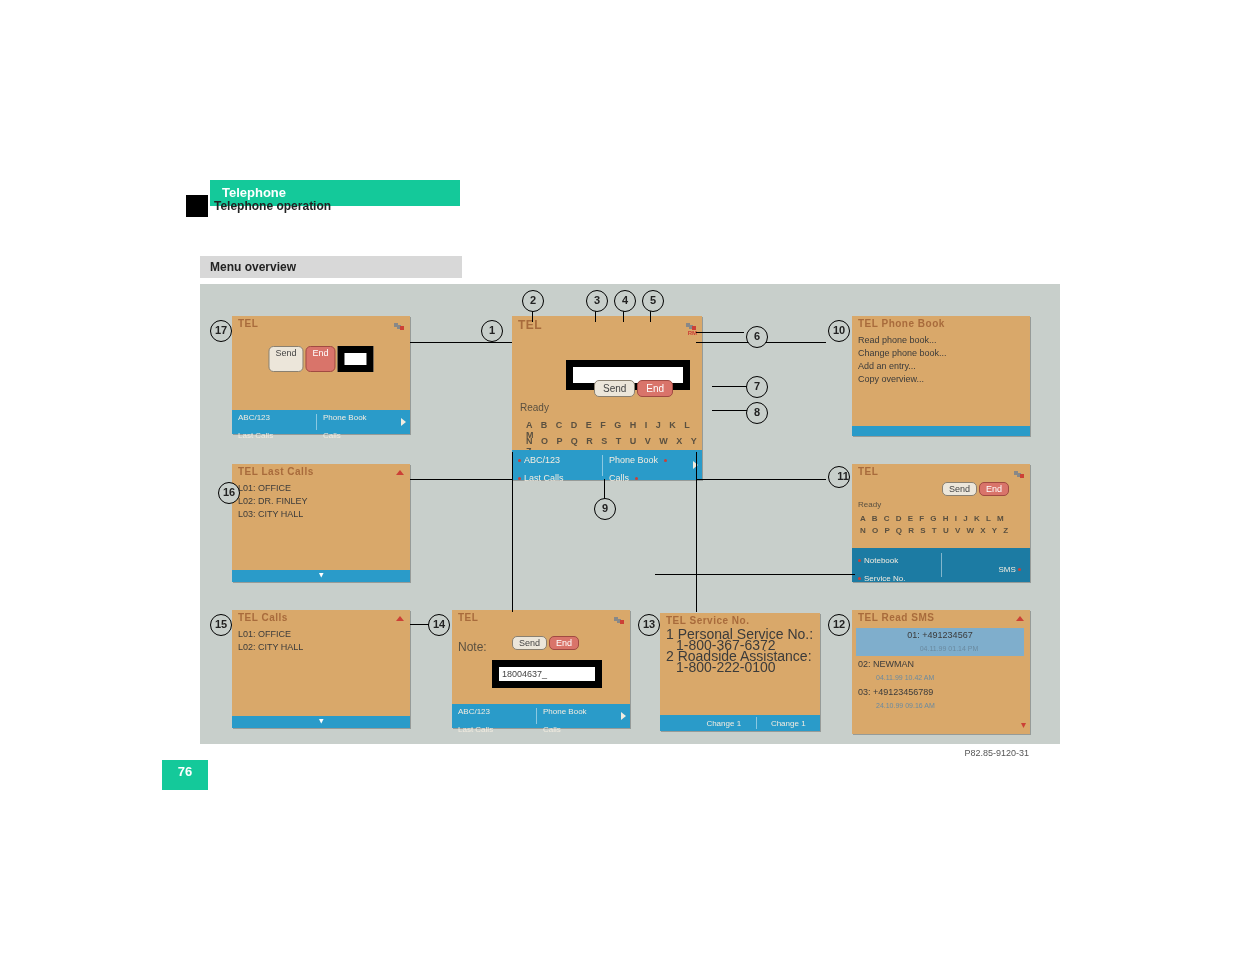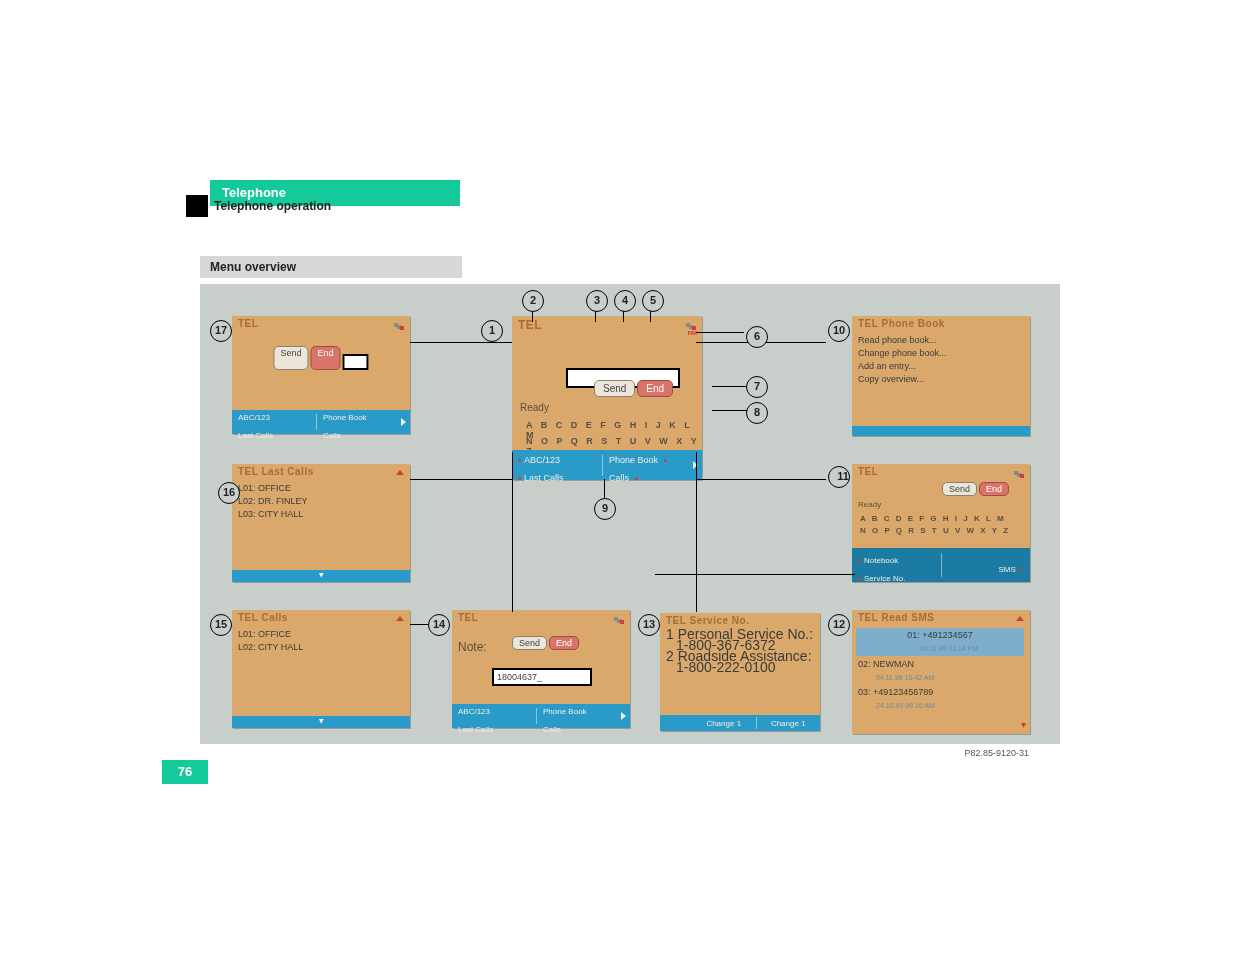--- a/index.html
+++ b/index.html
@@ -93,21 +93,21 @@
     right: 206px;
     top: 748px;
     font-size: 9px;
     color: #555;
   }
   .page-number {
     position: absolute;
     left: 162px;
     top: 760px;
     width: 46px;
-    height: 24px;
+    height: 30px;
     background: var(--teal);
     color: #fff;
     font-weight: bold;
     text-align: center;
     line-height: 24px;
     font-size: 13px;
   }
 
   
   .tile {
@@ -157,23 +157,22 @@
     border: 1px solid #8a8070;
     border-radius: 5px;
     font-size: 9px;
     padding: 1px 6px;
     color: #444;
   }
   .pillbtn.red { background: var(--btn-red); color: #fff; border-color: #a04a42; }
   .inputslot {
     position: absolute;
     background: var(--input-bg);
-    border: 2px solid #000000;
+    border: 7px solid #000000;
     height: 12px;
-    margin-top: 8px;
   }
   .footerbar {
     position: absolute;
     left: 0;
     bottom: 0;
     width: 100%;
     height: 24px;
     background: var(--tile-blue);
     color: var(--text-light);
     font-size: 8px;

